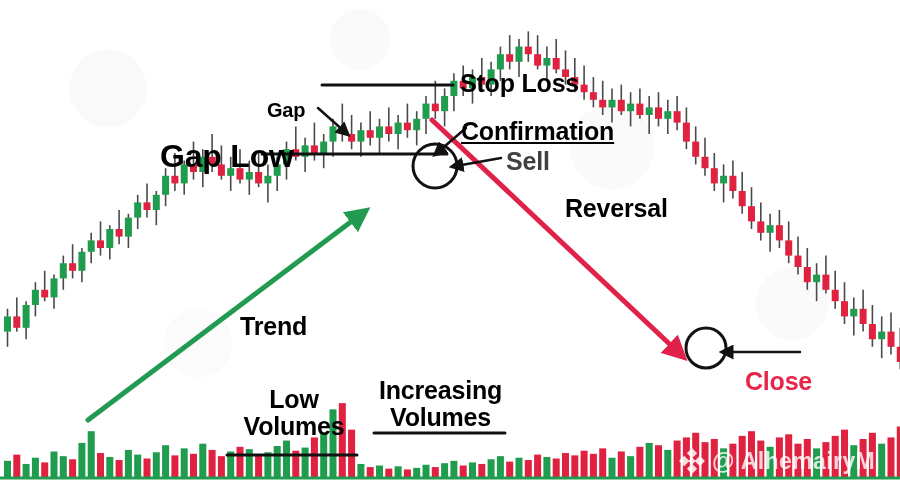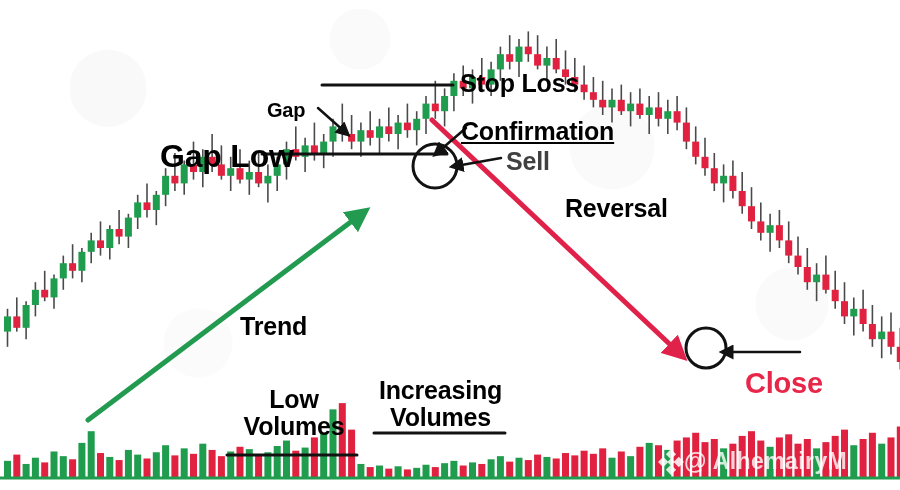--- a/index.html
+++ b/index.html
@@ -21,21 +21,21 @@
   }
   #chart-svg{position:absolute;left:0;top:0;}
   .lbl{
     position:absolute;white-space:nowrap;font-weight:bold;
     letter-spacing:-0.2px;line-height:1.06;
   }
   .lbl.black{color:#000000;}
   .lbl.green{color:#404040;}
   .lbl.red{color:#e8264a;}
   #watermark{
-    position:absolute;left:658px;top:448px;display:flex;align-items:flex-end;
+    position:absolute;left:679px;top:448px;display:flex;align-items:flex-start;gap:7px;
     pointer-events:none;
   }
   #watermark .wm-text{
     font-size:23px;font-weight:bold;color:rgba(255,255,255,.80);
     letter-spacing:.4px;font-family:"Liberation Sans", sans-serif;
   }
   .wm-logo{width:26px;height:26px;}
 </style>
 </head>
 <body>
@@ -469,21 +469,21 @@
       <div class="lbl black" style="left: 267px; top: 100px; font-size: 20px; text-align: center; white-space: nowrap;">Gap</div>
       <div class="lbl black" style="left: 461px; top: 118px; font-size: 25px; text-align: left; white-space: nowrap; text-decoration: underline;">Confirmation</div>
       <div class="lbl black" style="left: 160px; top: 140px; font-size: 32px; text-align: left; white-space: nowrap;">Gap Low</div>
       <div class="lbl green" style="left: 506px; top: 148px; font-size: 25px; text-align: left; white-space: nowrap;">Sell</div>
       <div class="lbl black" style="left: 541px; top: 195px; font-size: 25px; text-align: center; white-space: nowrap; margin-left: 24px;">Reversal</div>
       <div class="lbl black" style="left: 240px; top: 313px; font-size: 25px; text-align: center; white-space: nowrap;">Trend</div>
       <div class="lbl black" style="left: 368px; top: 377px; font-size: 25px; width: 145px; text-align: center; white-space: pre-line;">Increasing
 Volumes</div>
       <div class="lbl black" style="left: 238px; top: 386px; font-size: 25px; width: 112px; text-align: center; white-space: pre-line;">Low
 Volumes</div>
-      <div class="lbl red" style="left: 745px; top: 368px; font-size: 29px; text-align: left; white-space: nowrap;">Close</div>
+      <div class="lbl red" style="left: 745px; top: 368px; font-size: 25px; text-align: left; white-space: nowrap;">Close</div>
     </div>
 
   <div id="watermark">
     <svg class="wm-logo" viewBox="0 0 100 100">
       <g fill="rgba(255,255,255,.85)">
         <rect x="36" y="6" width="28" height="28" transform="rotate(45 50 20)"></rect>
         <rect x="6" y="36" width="28" height="28" transform="rotate(45 20 50)"></rect>
         <rect x="66" y="36" width="28" height="28" transform="rotate(45 80 50)"></rect>
         <rect x="36" y="66" width="28" height="28" transform="rotate(45 50 80)"></rect>
         <rect x="40" y="40" width="20" height="20" transform="rotate(45 50 50)"></rect>

